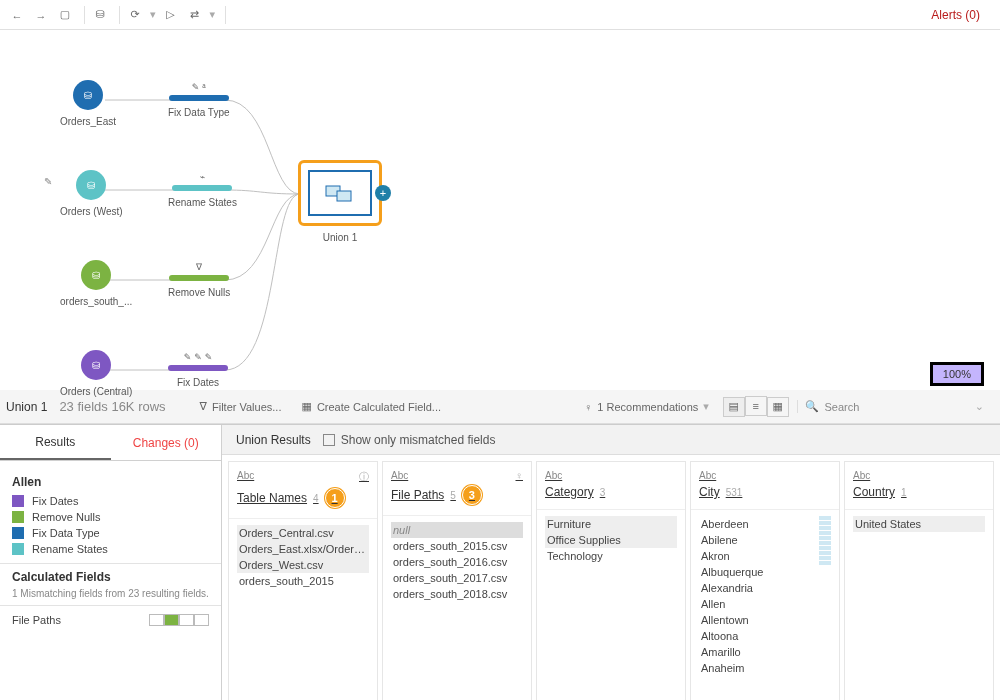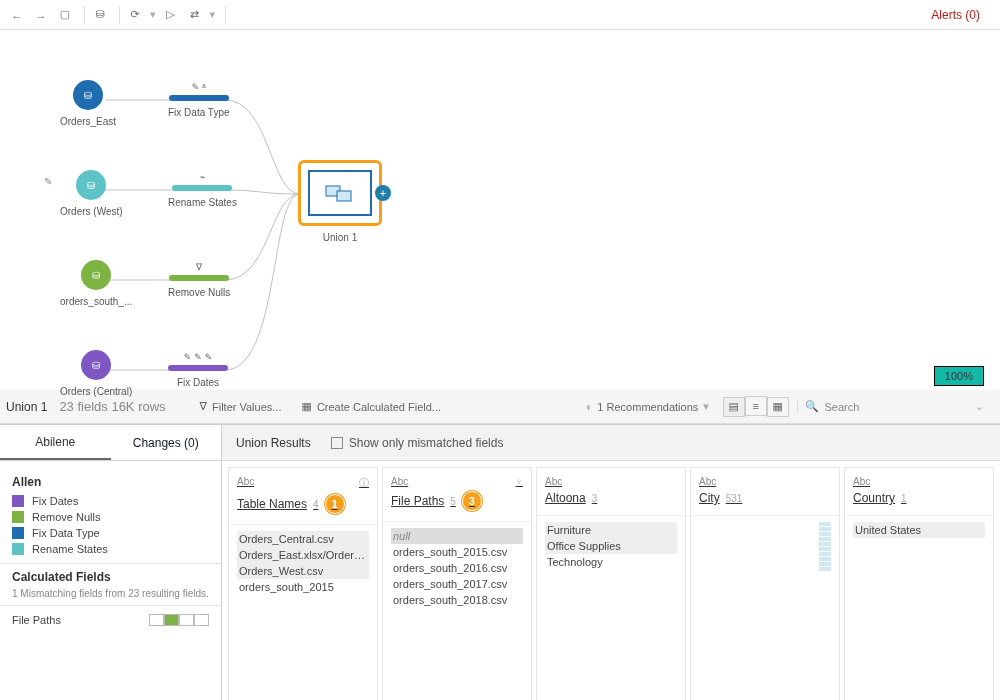--- a/index.html
+++ b/index.html
@@ -18,44 +18,44 @@
 .node-green { background: #7cb342; }
 .node-purple { background: #7e57c2; }
 .step { position: absolute; text-align: center; font-size: 10px; color: #555; }
 .step-bar { width: 60px; height: 6px; border-radius: 3px; margin: 0 auto 6px; }
 .step-icons { display: flex; justify-content: center; gap: 3px; margin-bottom: 3px; font-size: 9px; color: #666; }
 .union-node { position: absolute; left: 298px; top: 130px; text-align: center; }
 .union-box { width: 84px; height: 66px; border: 3px solid #f59f1b; border-radius: 6px; padding: 4px; display:flex; align-items:center; justify-content:center; position:relative; }
 .union-inner { width: 64px; height: 46px; border: 2px solid #1f6db0; display:flex; align-items:center; justify-content:center; }
 .union-label { font-size: 10px; color: #555; margin-top: 6px; }
 .plus-badge { position:absolute; right:-12px; top:22px; width:16px; height:16px; border-radius:50%; background:#1f7fa8; color:#fff; font-size:11px; display:flex; align-items:center; justify-content:center; }
-.zoom { position: absolute; right: 16px; bottom: 4px; border: 1px solid #000000; background: #14b8a6; padding: 3px 10px; font-size: 11px; }
+.zoom { position: absolute; right: 16px; bottom: 4px; border: 3px solid #000000; background: #c4b5fd; padding: 3px 10px; font-size: 11px; }
 
 .bottom { display:flex; height: 310px; border-top: 1px solid #ccc; }
 .panel-hdr { height: 34px; background: #f5f5f5; border-bottom: 1px solid #ddd; display:flex; align-items:center; padding: 0 6px; gap: 8px; }
 .panel-hdr .step-name { font-weight: 500; font-size: 12px; color: #333; margin-right: 4px; }
 .panel-hdr .meta { color: #888; font-size: 13px; }
 .panel-hdr .action { display:flex; align-items:center; gap:5px; color:#666; padding:0 6px; cursor:pointer; }
 .panel-hdr-right { margin-left:auto; display:flex; align-items:center; gap:8px; }
 .view-btn { width:22px; height:20px; border:1px solid #ccc; display:inline-flex; align-items:center; justify-content:center; color:#666; }
 .view-btn.active { background:#eee; }
 .search { display:flex; align-items:center; gap:5px; color:#888; padding:0 8px; border-left:1px solid #ddd; min-width:160px; }
 .left-panel { width: 266px; border-right: 1px solid #d0d0d0; display:flex; flex-direction:column; }
 .tabs { height:36px; display:flex; border-bottom:1px solid #d0d0d0; }
-.tab { flex:1; display:flex; align-items:center; justify-content:center; font-size:12px; color:#0f172a; cursor:pointer; }
+.tab { flex:1; display:flex; align-items:center; justify-content:center; font-size:12px; color:#ef4444; cursor:pointer; }
 .tab.active { border-bottom:2px solid #666; color:#333; }
 .section { padding: 8px 12px; }
 .section-hdr { font-weight:600; font-size:12px; color:#333; margin: 6px 0 4px; display:flex; align-items:center; gap:6px; }
 .input-row { display:flex; align-items:center; gap:8px; font-size:11px; color:#444; padding: 2px 0; }
 .swatch { width:12px; height:12px; }
 .subtext { font-size:10px; color:#888; margin-top:4px; }
 .mismatch-boxes { width:60px; height:12px; display:flex; }
 .mismatch-boxes div { flex:1; border:1px solid #bbb; }
 .right-panel { flex:1; display:flex; flex-direction:column; }
-.results-hdr { height:36px; background:#f2f2f2; border-bottom:1px solid #ddd; display:flex; align-items:center; padding:0 14px; gap:20px; font-size:12px; }
+.results-hdr { height:30px; background:#f2f2f2; border-bottom:1px solid #ddd; display:flex; align-items:center; padding:0 14px; gap:12px; font-size:12px; }
 .fields-row { flex:1; display:flex; overflow:hidden; padding:6px 6px; gap:4px; }
 .field-col { width:150px; flex-shrink:0; border:1px solid #e6e6e6; display:flex; flex-direction:column; background:#fff; }
 .field-hdr { padding:8px 8px 10px; border-bottom:1px solid #eee;text-decoration:underline; }
 .field-type { font-size:10px; color:#888; display:flex; justify-content:space-between; }
 .field-name { font-size:12px; color:#333; margin-top:4px; display:flex; align-items:center; gap:6px; }
 .field-count { color:#aaa; font-size:10px; }
 .field-body { flex:1; padding:6px 8px; overflow:hidden; font-size:11px; color:#444; }
 .val { padding:2px 2px; white-space:nowrap; overflow:hidden; text-overflow:ellipsis; }
 .val.shade { background:#eee; }
 .val.null { background:#ddd; color:#888; font-style:italic; }
@@ -193,21 +193,21 @@
       <span>Search</span>
     </div>
     <span class="chev" style="padding:0 10px">⌄</span>
   </div>
 </div>
 
 <div class="bottom">
 
   <div class="left-panel">
     <div class="tabs">
-      <div class="tab active">Abilene</div>
+      <div class="tab active">Results</div>
       <div class="tab">Changes (0)</div>
     </div>
     <div class="section">
       <div class="section-hdr">Allen</div>
       <div id="inputs-list">
           <div class="input-row">
             <span class="swatch" style="background:#7e57c2"></span>
             <span>Fix Dates</span>
           </div>
           <div class="input-row">
@@ -290,21 +290,21 @@
               <div class="val  ">orders_south_2018.csv</div>
             </div>
           </div>
         </div>
         <div class="field-col">
     <div class="field-hdr">
       <div class="field-type">
               <span>Abc</span>
             </div>
       <div class="field-name">
-              <span>Altoona</span>
+              <span>Category</span>
               <span class="field-count">3</span>
             </div>
     </div>
     <div class="field-body">
             <div style="overflow:hidden">
               <div class="val shade ">Furniture</div>
               <div class="val shade ">Office Supplies</div>
               <div class="val  ">Technology</div>
             </div>
           </div>
@@ -325,20 +325,32 @@
               <div></div>
               <div></div>
               <div></div>
               <div></div>
               <div></div>
               <div></div>
               <div></div>
               <div></div>
               <div></div>
             </div>
+            <div style="overflow:hidden">
+              <div class="val  ">Aberdeen</div>
+              <div class="val  ">Abilene</div>
+              <div class="val  ">Akron</div>
+              <div class="val  ">Albuquerque</div>
+              <div class="val  ">Alexandria</div>
+              <div class="val  ">Allen</div>
+              <div class="val  ">Allentown</div>
+              <div class="val  ">Altoona</div>
+              <div class="val  ">Amarillo</div>
+              <div class="val  ">Anaheim</div>
+            </div>
           </div>
         </div>
         <div class="field-col">
     <div class="field-hdr">
       <div class="field-type">
               <span>Abc</span>
             </div>
       <div class="field-name">
               <span>Country</span>
               <span class="field-count">1</span>

